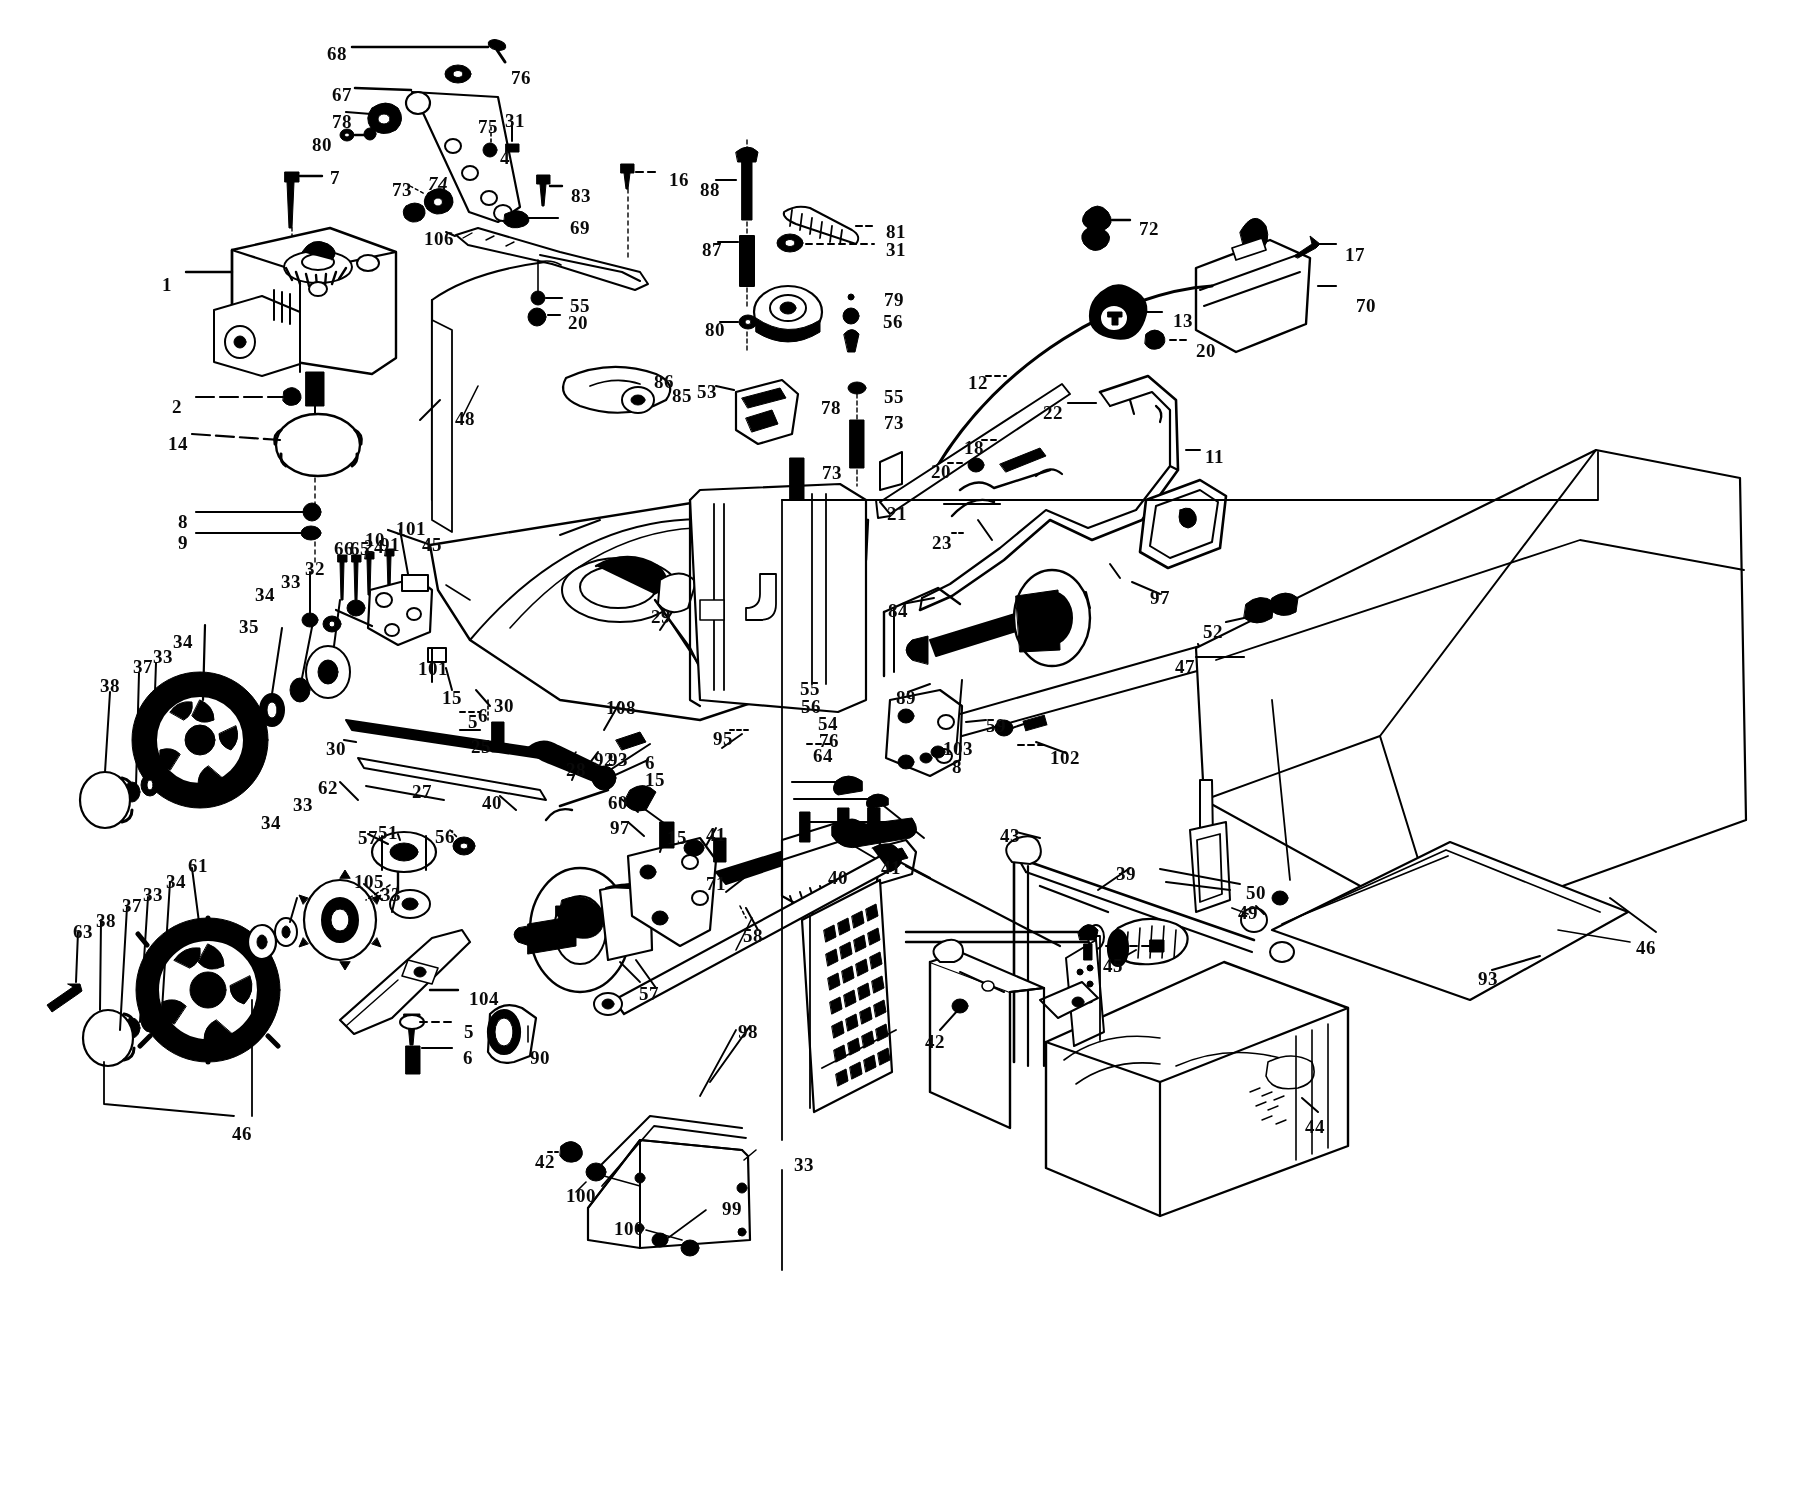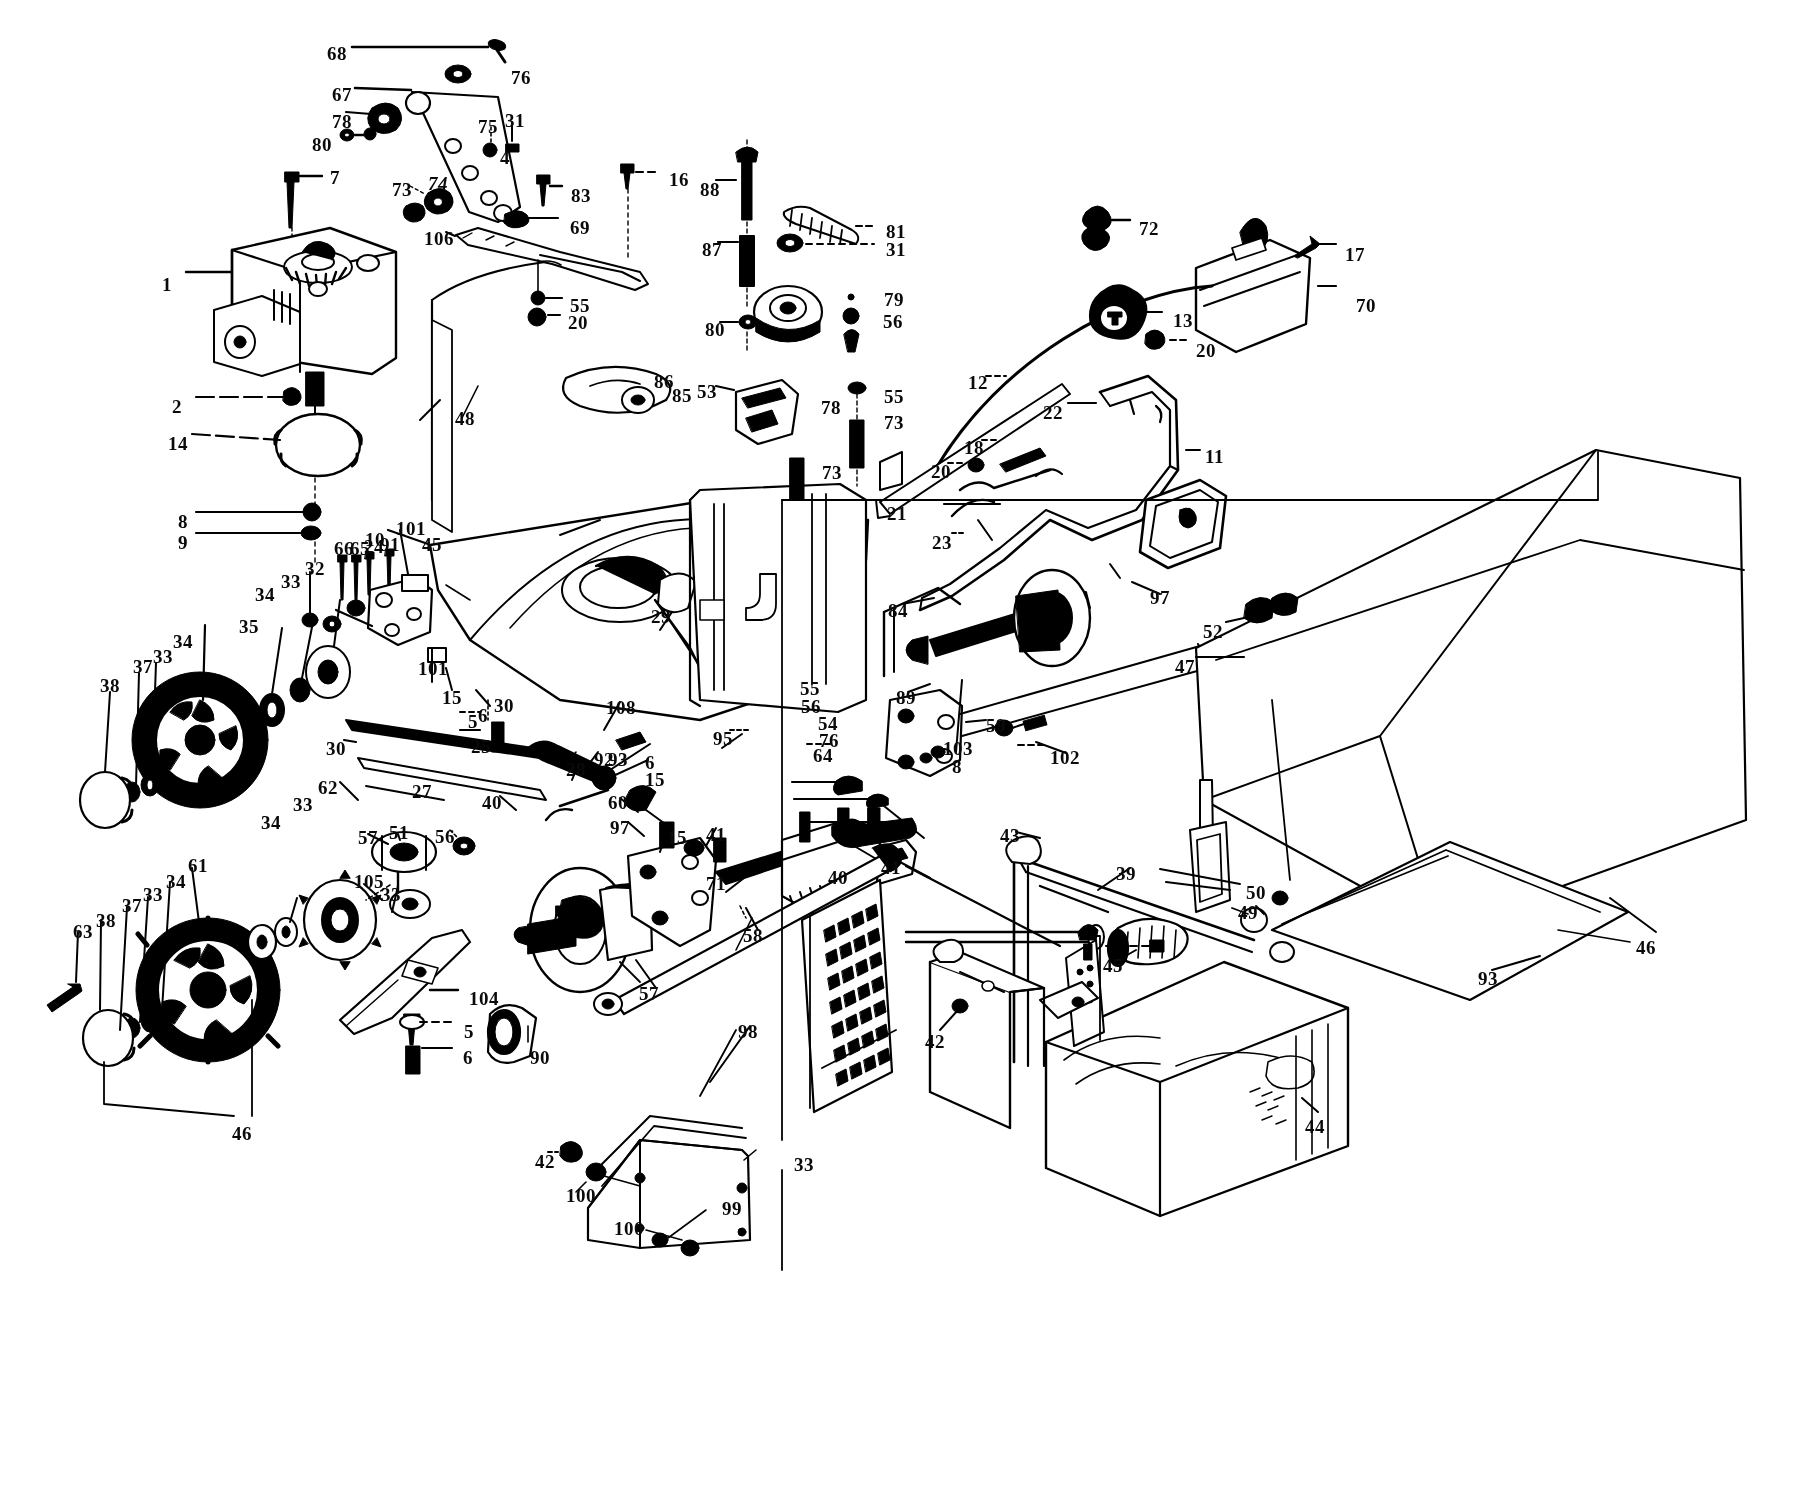--- a/index.html
+++ b/index.html
@@ -836,21 +836,21 @@
       <div class="num" style="left: 594px; top: 750px;">92</div>
       <div class="num" style="left: 608px; top: 750px;">93</div>
       <div class="num" style="left: 645px; top: 753px;">6</div>
       <div class="num" style="left: 645px; top: 770px;">15</div>
       <div class="num" style="left: 482px; top: 793px;">40</div>
       <div class="num" style="left: 608px; top: 793px;">60</div>
       <div class="num" style="left: 318px; top: 778px;">62</div>
       <div class="num" style="left: 293px; top: 795px;">33</div>
       <div class="num" style="left: 261px; top: 813px;">34</div>
       <div class="num" style="left: 358px; top: 828px;">57</div>
-      <div class="num" style="left: 389px; top: 823px; text-align: right;">51</div>
+      <div class="num" style="left: 378px; top: 823px; text-align: right;">51</div>
       <div class="num" style="left: 435px; top: 827px;">56</div>
       <div class="num" style="left: 610px; top: 818px;">97</div>
       <div class="num" style="left: 667px; top: 828px;">15</div>
       <div class="num" style="left: 706px; top: 825px;">41</div>
       <div class="num" style="left: 188px; top: 856px;">61</div>
       <div class="num" style="left: 166px; top: 872px;">34</div>
       <div class="num" style="left: 143px; top: 885px;">33</div>
       <div class="num" style="left: 122px; top: 896px;">37</div>
       <div class="num" style="left: 96px; top: 911px;">38</div>
       <div class="num" style="left: 73px; top: 922px;">63</div>

